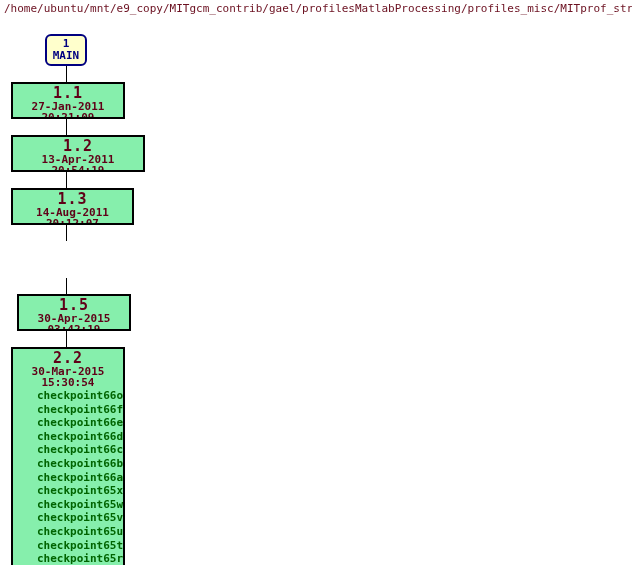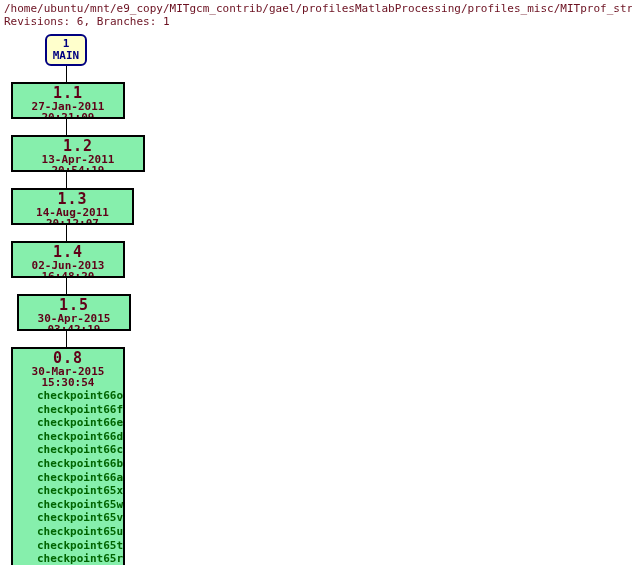--- a/index.html
+++ b/index.html
@@ -107,21 +107,20 @@
     line-height: 13.6px;
     text-align: right;
     white-space: nowrap;
   }
 </style>
 </head>
 <body>
 
 <div id="header">
   <div class="header-line">/home/ubuntu/mnt/e9_copy/MITgcm_contrib/gael/profilesMatlabProcessing/profiles_misc/MITprof_struct.m,v</div>
-  <div class="header-line">Revisions: 6, Branches: 1</div>
 </div>
 
 <div id="graph">
     <div class="branch-node" style="left: 45px; top: 34px; width: 42px; height: 32px;">
       <span class="branch-num">1</span>
       <span class="branch-label">MAIN</span>
     </div>
     <div class="connector" style="left: 66px; top: 66px; height: 16px;"></div>
     <div class="rev-box" style="left: 11px; top: 82px; width: 114px; height: 37px;">
       <span class="rev-num">1.1</span>
@@ -131,32 +130,28 @@
     <div class="rev-box" style="left: 11px; top: 135px; width: 134px; height: 37px;">
       <span class="rev-num">1.2</span>
       <span class="rev-date">13-Apr-2011 20:54:19</span>
     </div>
     <div class="connector" style="left: 66px; top: 172px; height: 16px;"></div>
     <div class="rev-box" style="left: 11px; top: 188px; width: 123px; height: 37px;">
       <span class="rev-num">1.3</span>
       <span class="rev-date">14-Aug-2011 20:12:07</span>
     </div>
     <div class="connector" style="left: 66px; top: 225px; height: 16px;"></div>
-    <div class="rev-box" style="left: 11px; top: 241px; width: 114px; height: 37px;">
-      <span class="rev-num">1.4</span>
-      <span class="rev-date">02-Jun-2013 16:48:20</span>
-    </div>
     <div class="connector" style="left: 66px; top: 278px; height: 16px;"></div>
     <div class="rev-box" style="left: 17px; top: 294px; width: 114px; height: 37px;">
       <span class="rev-num">1.5</span>
       <span class="rev-date">30-Apr-2015 03:42:19</span>
     </div>
     <div class="connector" style="left: 66px; top: 331px; height: 16px;"></div>
     <div class="rev-box" style="left: 11px; top: 347px; width: 114px; height: 259px;">
-      <span class="rev-num">0.8</span>
+      <span class="rev-num">2.2</span>
       <span class="rev-date">30-Mar-2015 15:30:54</span>
       <span class="tag-list">
         <span class="tag">checkpoint66o</span>
         <span class="tag">checkpoint66f</span>
         <span class="tag">checkpoint66e</span>
         <span class="tag">checkpoint66d</span>
         <span class="tag">checkpoint66c</span>
         <span class="tag">checkpoint66b</span>
         <span class="tag">checkpoint66a</span>
         <span class="tag">checkpoint65x</span>

